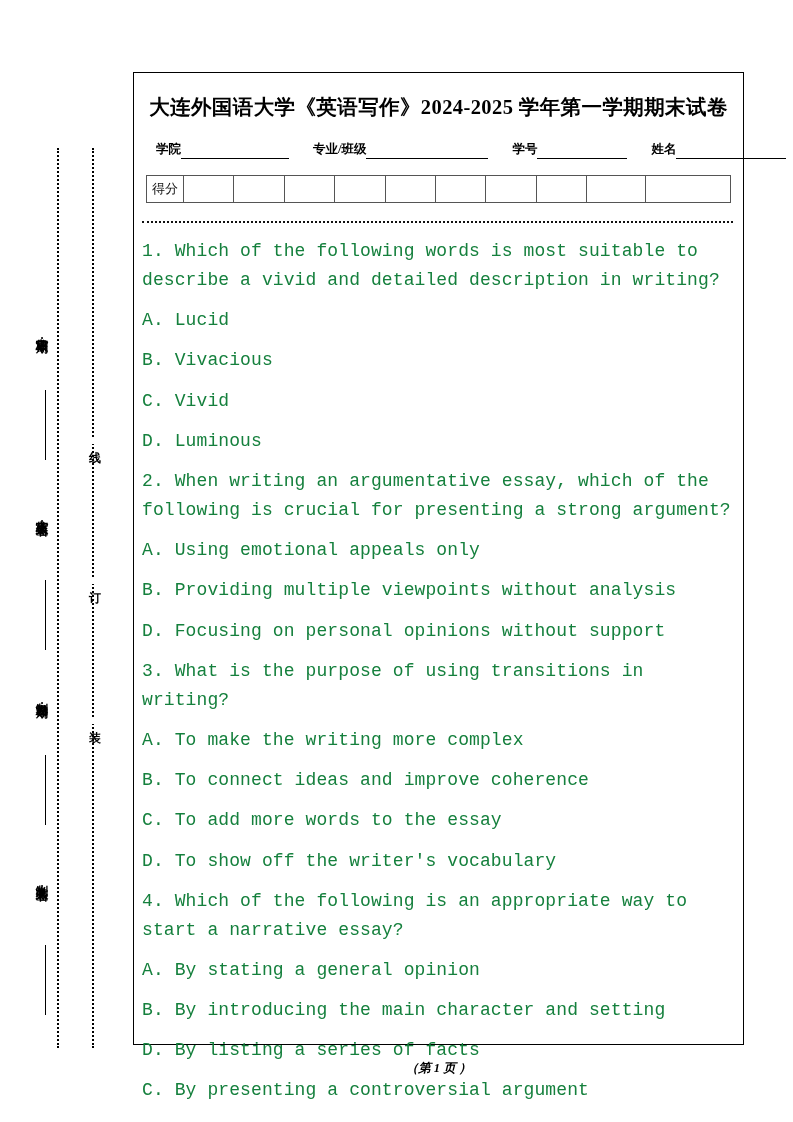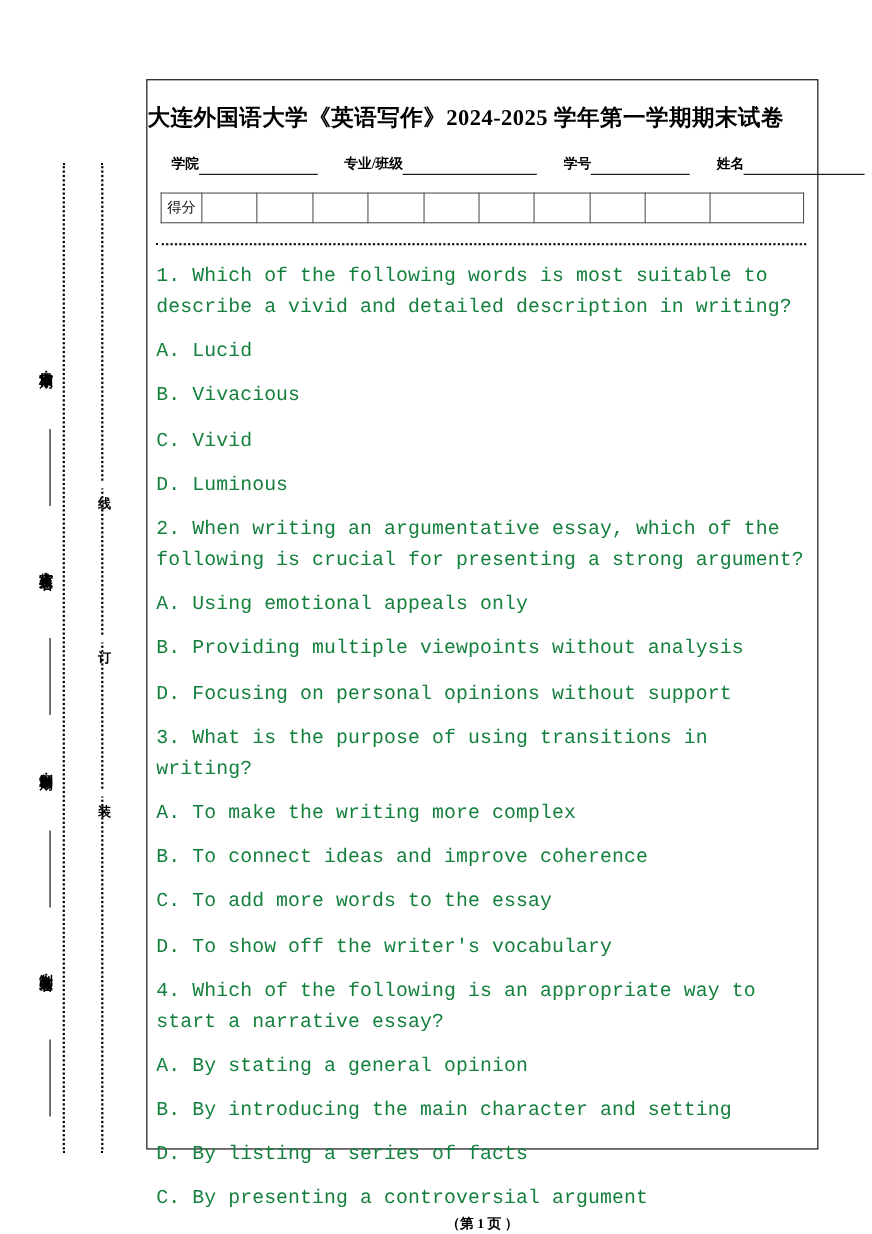--- a/index.html
+++ b/index.html
@@ -75,20 +75,21 @@
     left: 133px;
     top: 72px;
     width: 611px;
     height: 973px;
     border: 1.5px solid #000;
     box-sizing: border-box;
     padding: 0;
   }
 
   .title {
+    text-align: center;
     font-family: "Liberation Serif", "DejaVu Serif", serif;
     font-size: 20.5px;
     font-weight: bold;
     letter-spacing: 0.4px;
     margin-top: 20px;
     white-space: nowrap;
   }
 
   
   .info-row {
@@ -174,26 +175,27 @@
   .qstem { margin-bottom: 11px; }
   .q-truncated {
     white-space: nowrap;
     overflow: hidden;
   }
 
   
   .footer {
     position: absolute;
     left: 133px;
-    top: 1104px;
+    top: 1060px;
     width: 611px;
     text-align: center;
     font-family: "Liberation Serif", "DejaVu Serif", serif;
     font-size: 12.5px;
     font-weight: bold;
+    font-style: italic;
   }
 </style>
 </head>
 <body>
 
 <div class="margin-labels">
   <div class="vlabel" style="top:285px;height:105px;">审核日期:</div>
   <div class="vlabel-rule" style="top:390px;height:70px;"></div>
 
   <div class="vlabel" style="top:460px;height:120px;">审核人签名:</div>

